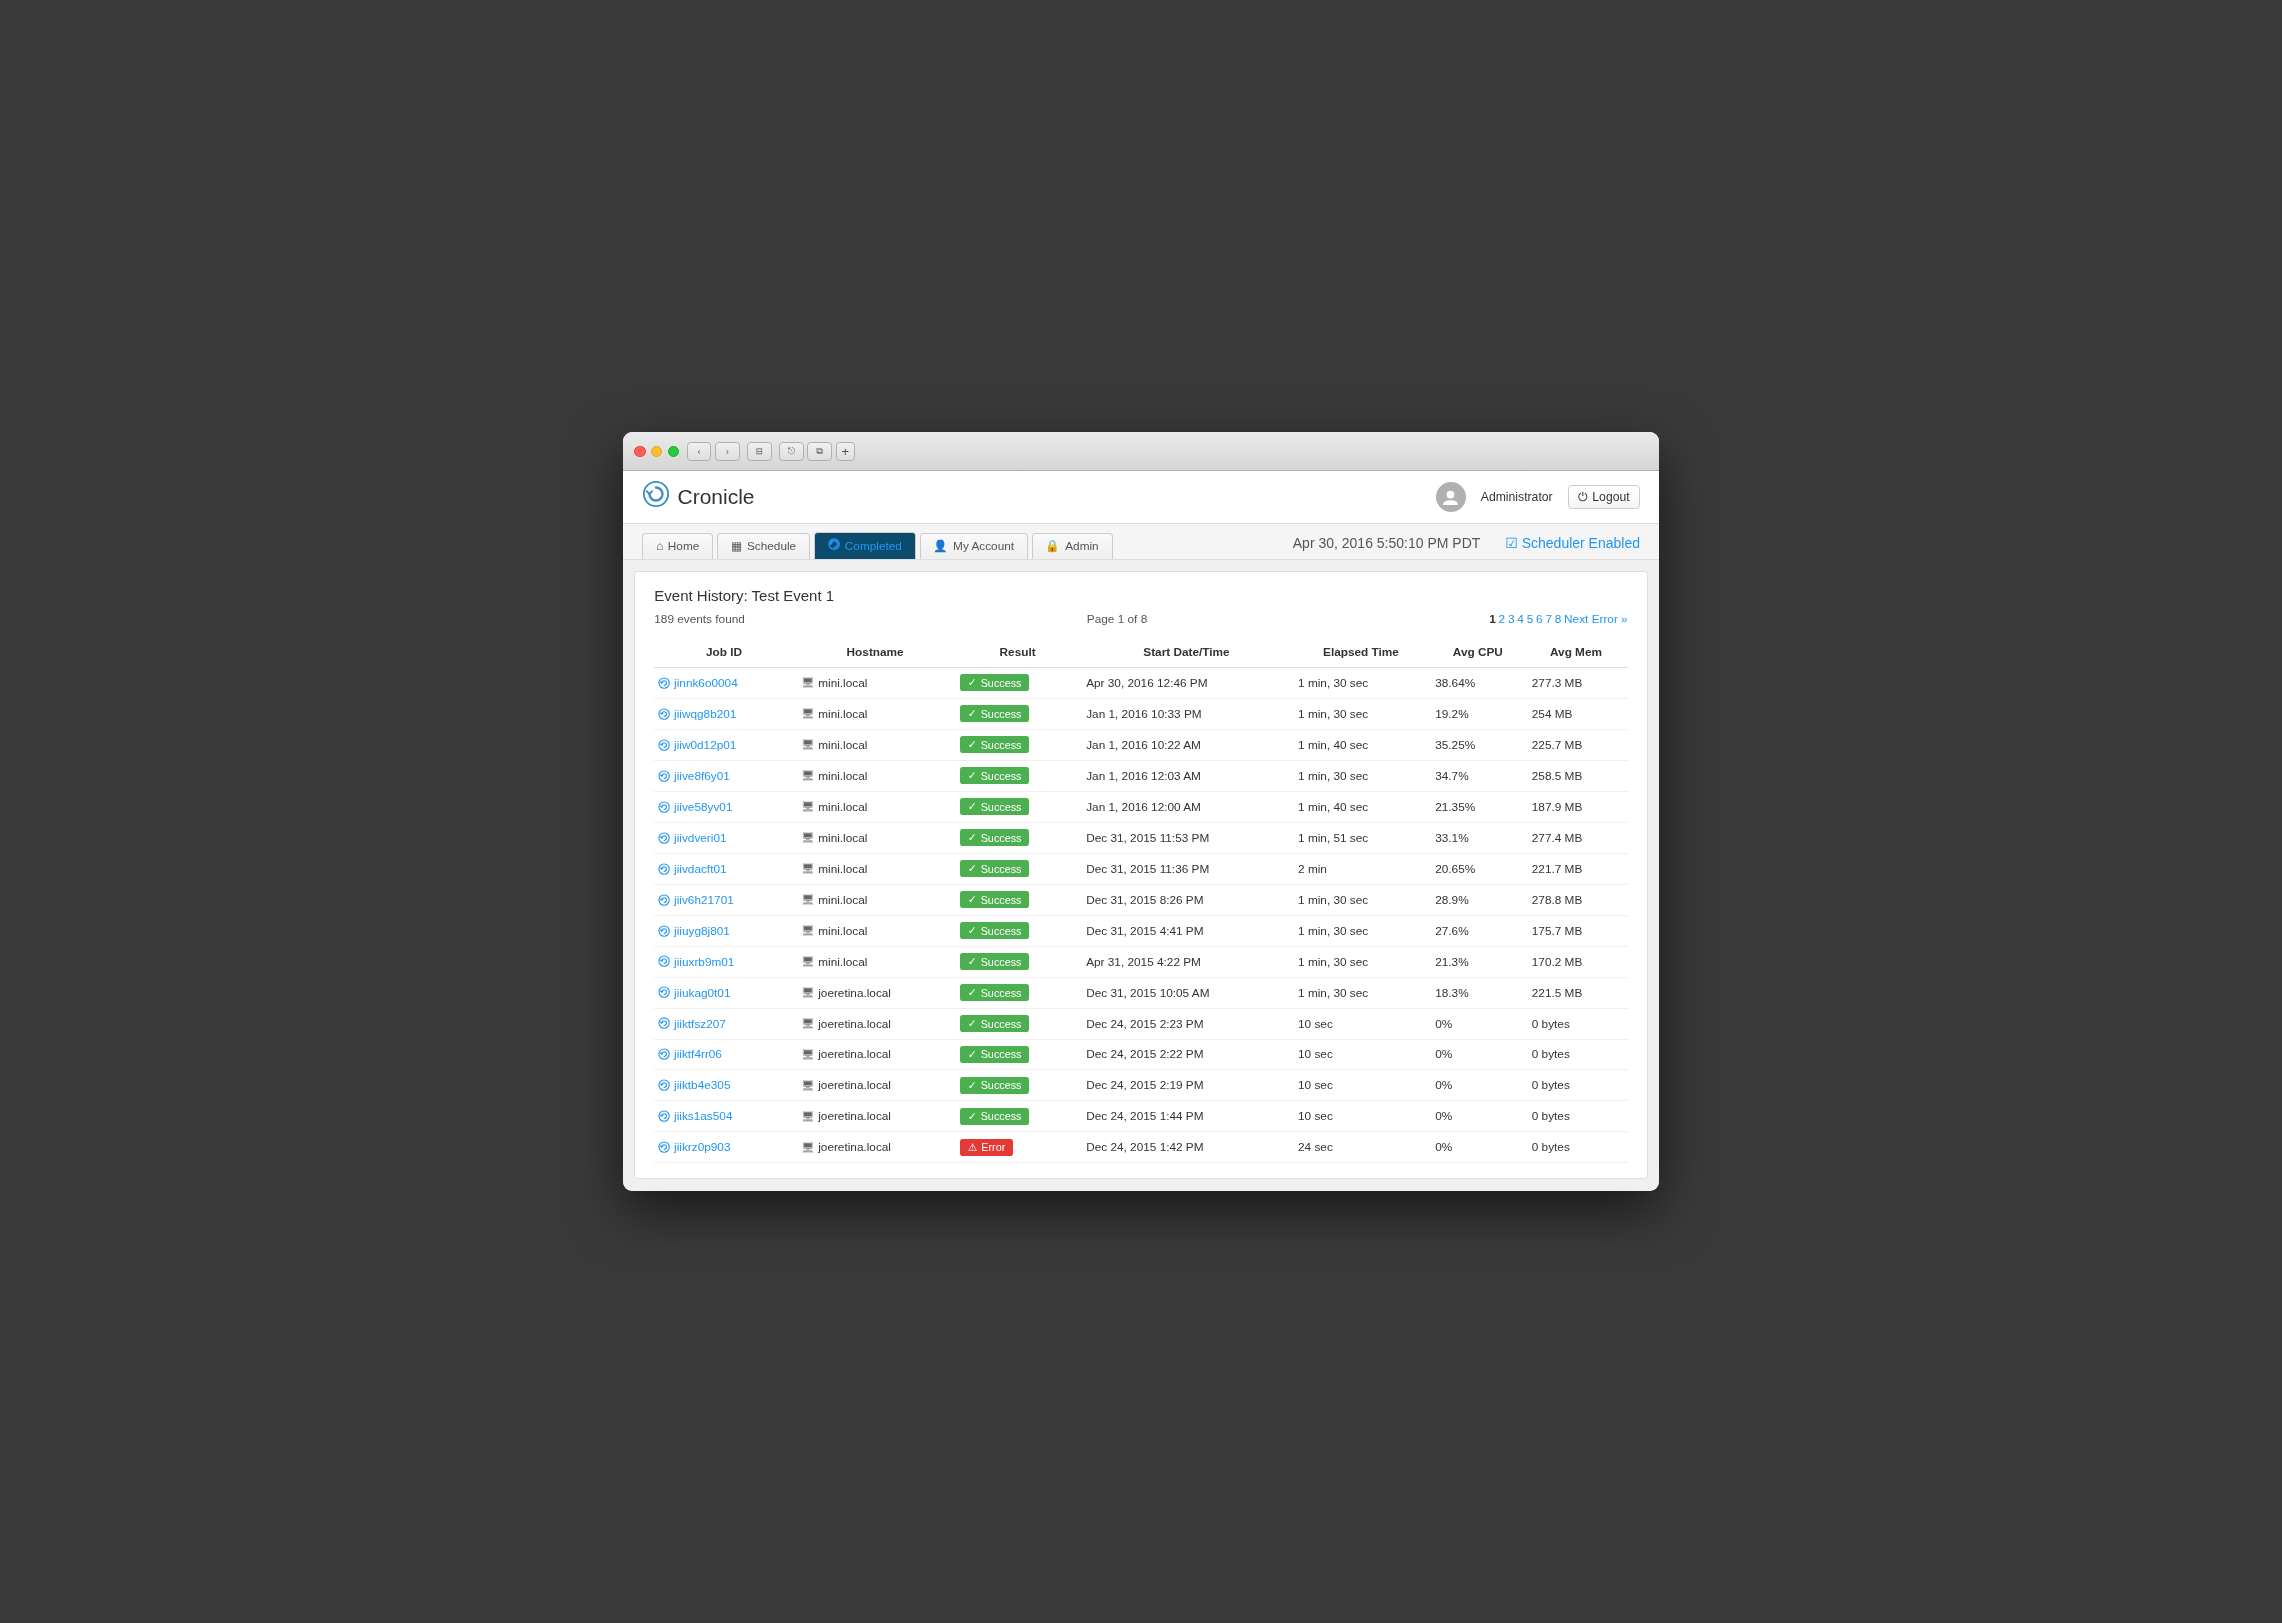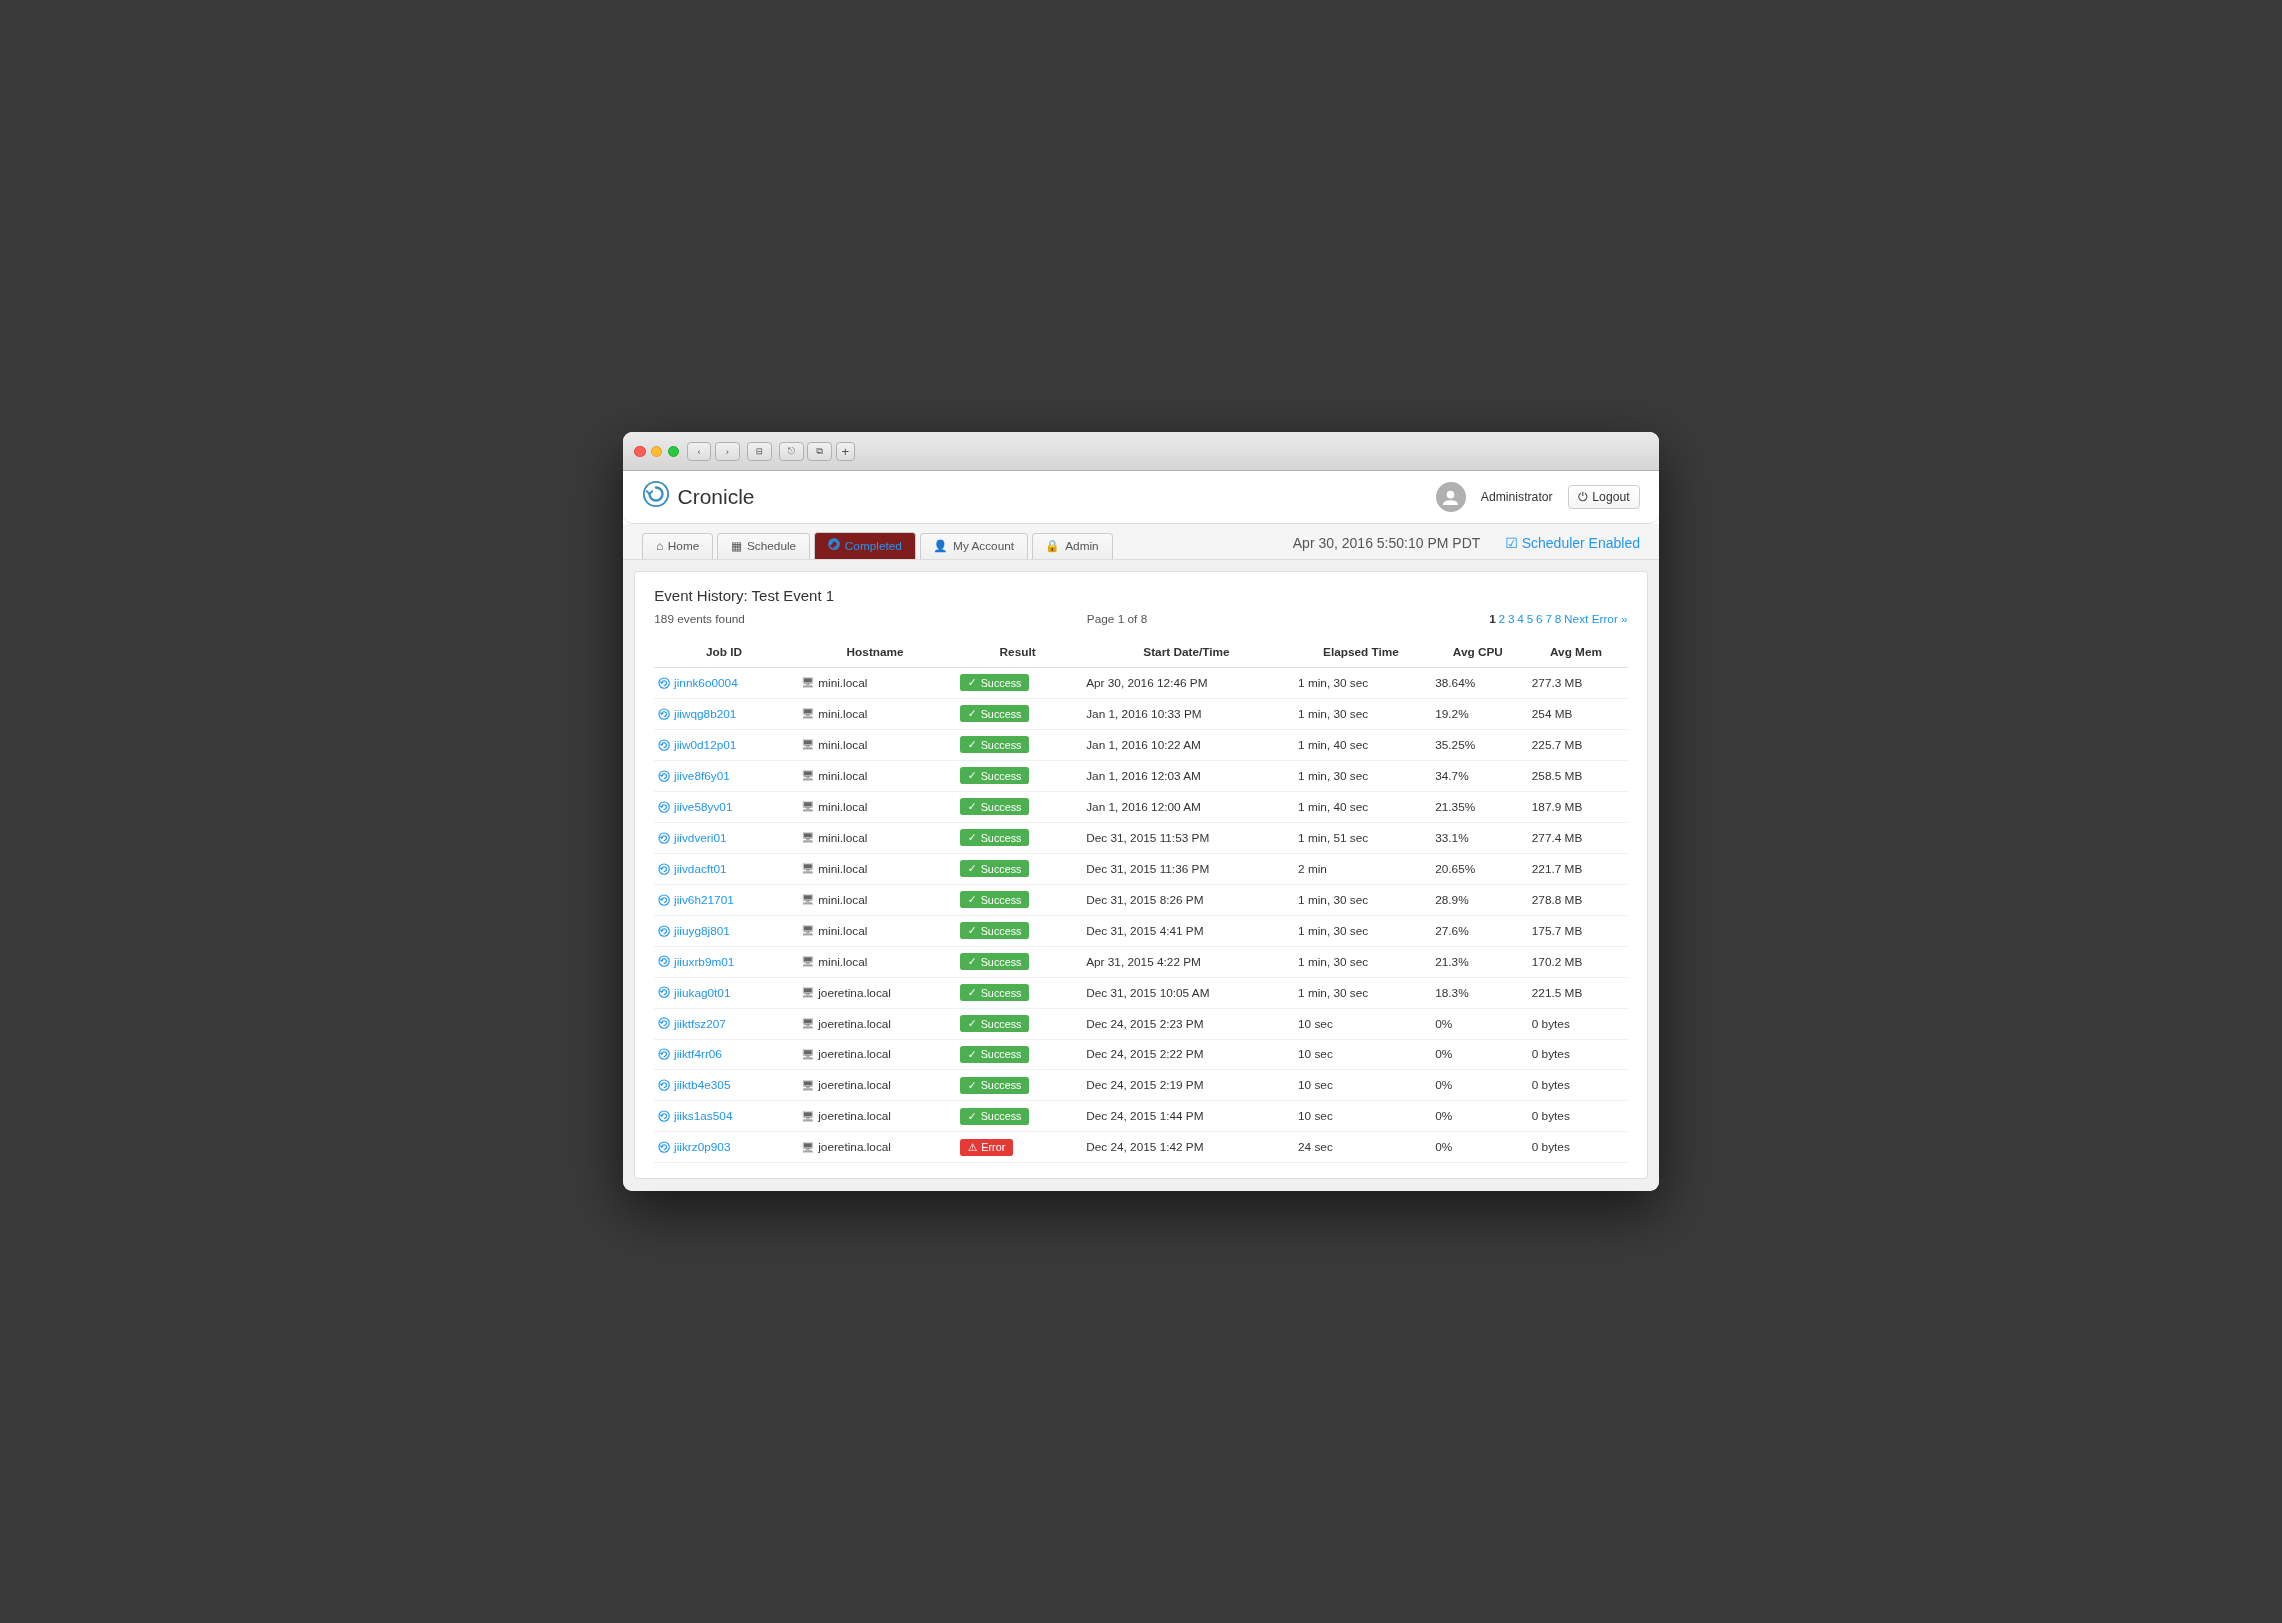--- a/index.html
+++ b/index.html
@@ -86,21 +86,20 @@
     }
     
     .app-header {
       background: #fff;
       border-bottom: 0.9px solid #ddd;
       padding: 12px 19px;
       display: flex;
       align-items: center;
       justify-content: space-between;
       height: 53px;
-      border-radius: 10px;
     }
     .logo { display: flex; align-items: center; gap: 7.5px; font-size: 21px; font-weight: 300; color: #333; }
     .logo-icon { color: #3a8dc5; font-size: 26px; }
     .header-right { display: flex; align-items: center; gap: 15px; }
     .user-avatar {
       width: 30px; height: 30px; border-radius: 50%;
       background: #b0b0b0;
       display: flex; align-items: center; justify-content: center;
       color: #fff; font-size: 15px;
     }
@@ -129,21 +128,21 @@
       border: 0.9px solid #ccc;
       border-bottom: none;
       border-radius: 3.8px 3.8px 0 0;
       background: linear-gradient(to bottom, #f9f9f9, #efefef);
       font-size: 11.8px;
       color: #555;
       cursor: pointer;
       display: flex; align-items: center; gap: 4.7px;
     }
     .tab.active {
-      background: #7f1d1d;
+      background: #0c4a6e;
       color: #2196F3;
       border-color: #ccc;
       font-weight: 500;
     }
     .tabs-right {
       font-size: 14px;
       color: #555;
       padding-bottom: 7.5px;
       display: flex; align-items: flex-end; gap: 25px;
     }

